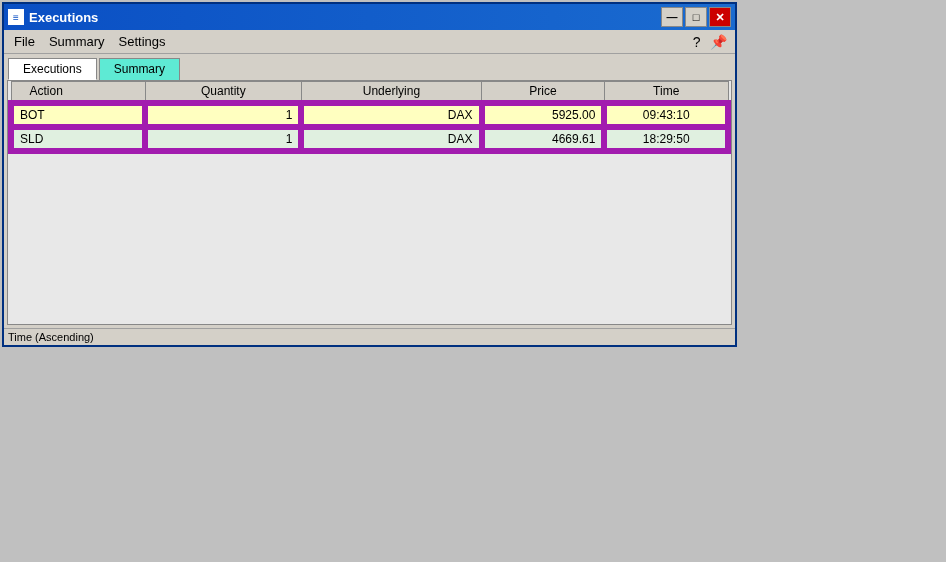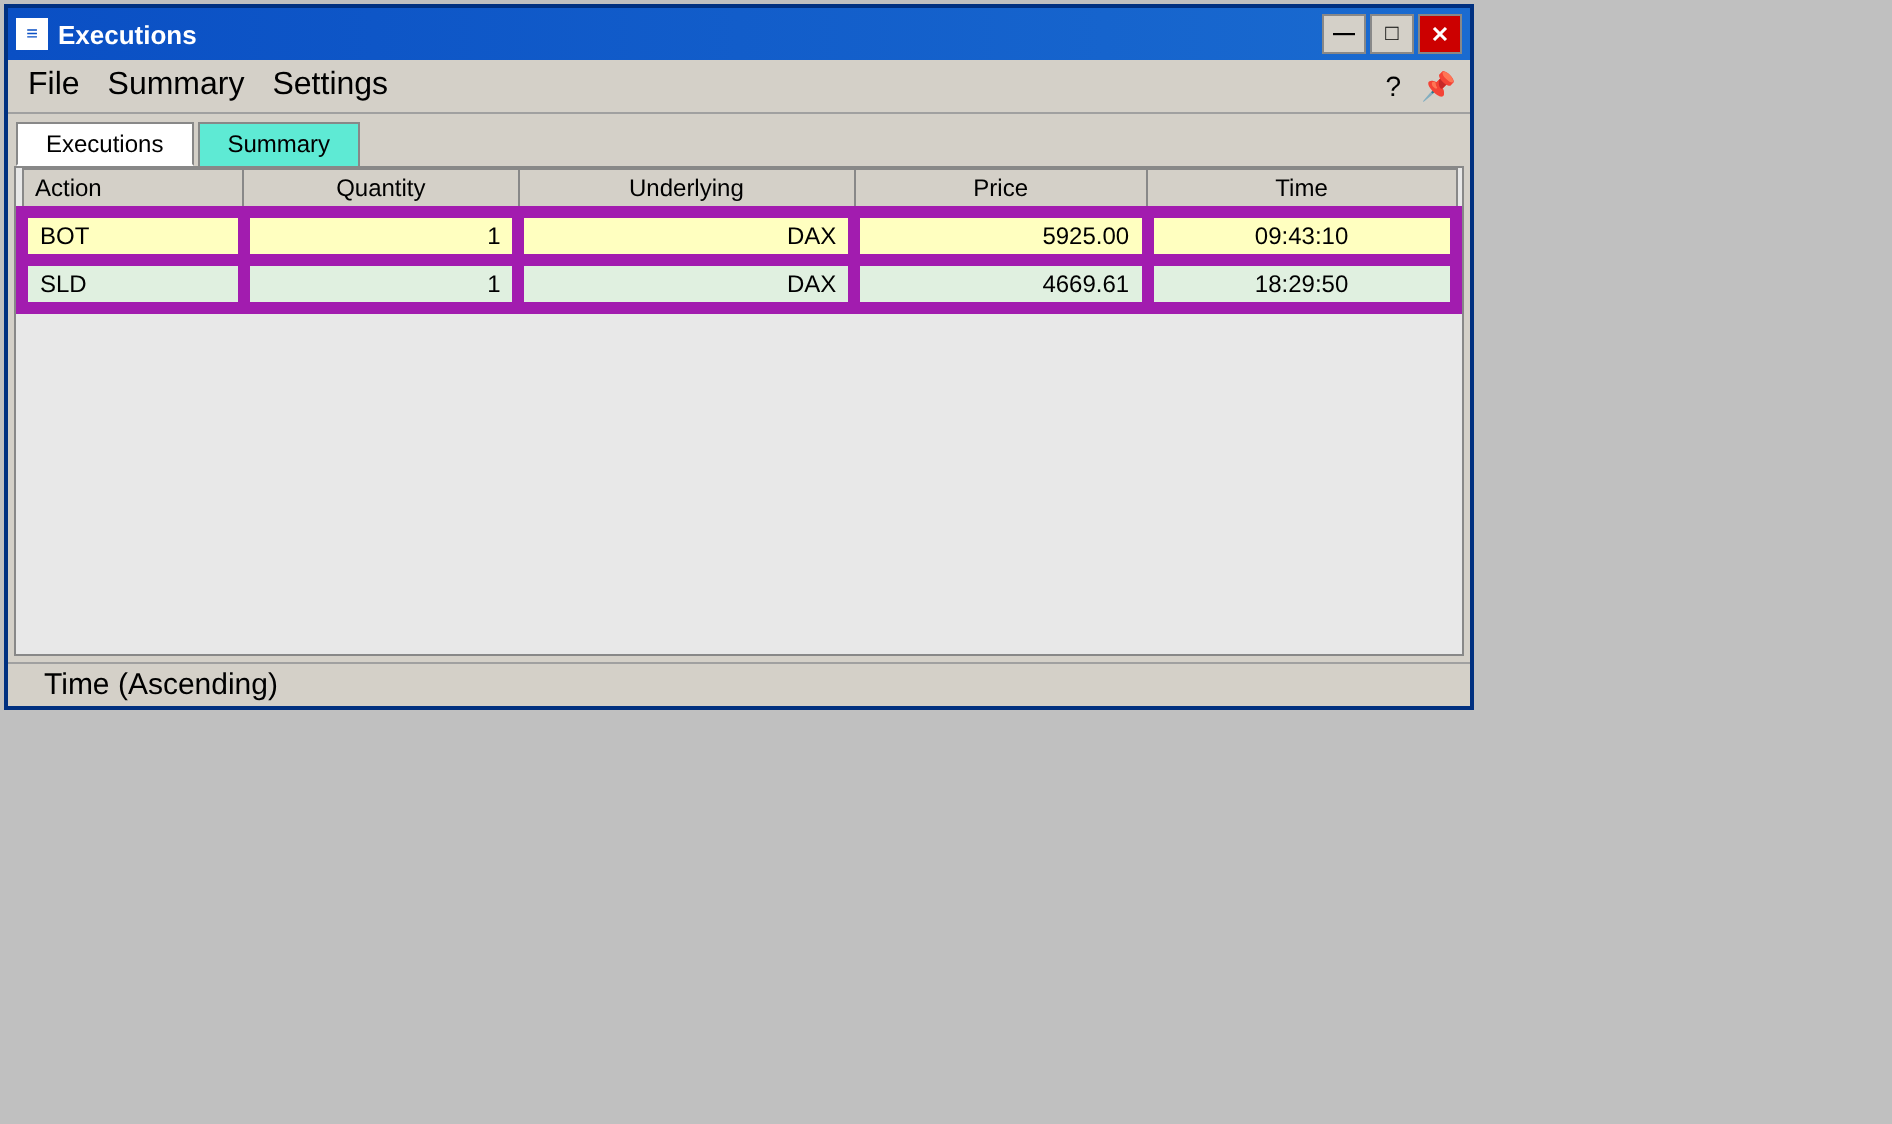--- a/index.html
+++ b/index.html
@@ -85,21 +85,21 @@
     }
 
     .menu-items {
       display: flex;
       gap: 2px;
     }
 
     .menu-item {
       padding: 2px 6px;
       cursor: pointer;
-      font-size: 16px;
+      font-size: 13px;
     }
 
     .menu-right {
       display: flex;
       gap: 4px;
       align-items: center;
     }
 
     .menu-icon {
       font-size: 14px;
@@ -141,21 +141,21 @@
       border-collapse: collapse;
       font-size: 12px;
     }
 
     .table-header {
       background: #d4d0c8;
     }
 
     .table-header th {
       border: 1px solid #888;
-      padding: 2px 6px;
+      padding: 2px 18px;
       font-weight: normal;
       text-align: center;
     }
 
     .table-header th.action-col {
       text-align: left;
     }
 
     .table-row td {
       border: 6px solid #a21caf;
@@ -191,23 +191,23 @@
       text-align: center;
     }
 
     .empty-area {
       background: #e8e8e8;
       height: 170px;
     }
 
     .status-bar {
       background: #d4d0c8;
-      padding: 2px 18px;
+      padding: 2px 4px;
       border-top: 1px solid #a0a0a0;
-      font-size: 15px;
+      font-size: 11px;
       color: #000;
     }
   </style>
 </head>
 <body>
 
 <div class="window">
 
   <div class="title-bar">
     <div class="title-bar-left">

